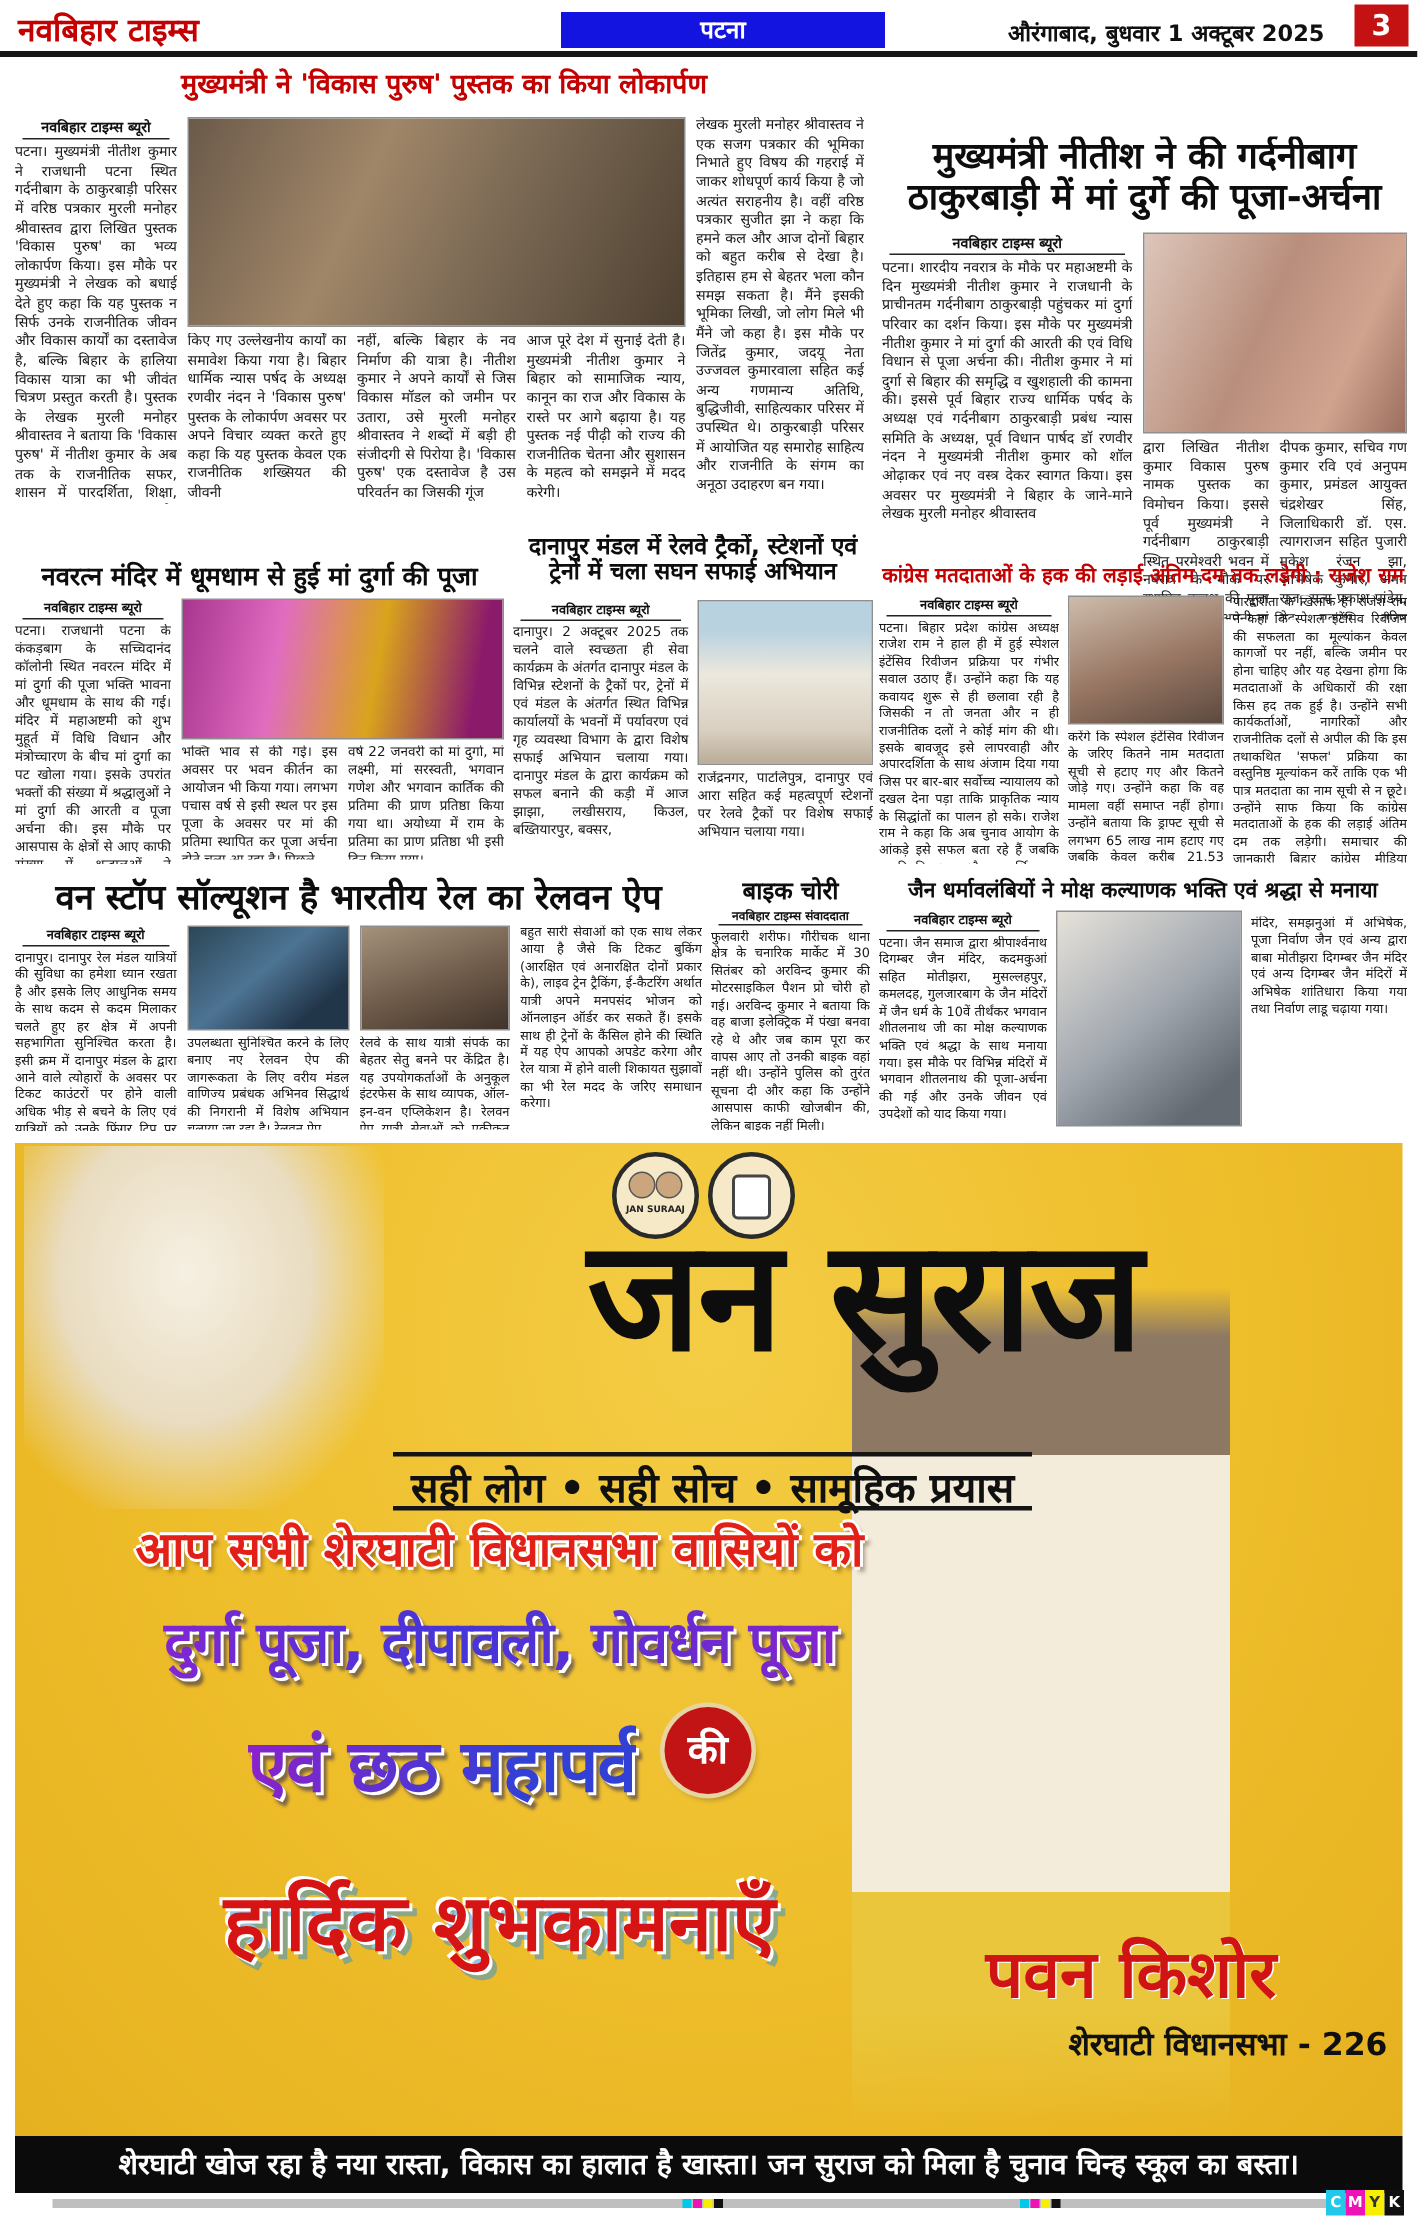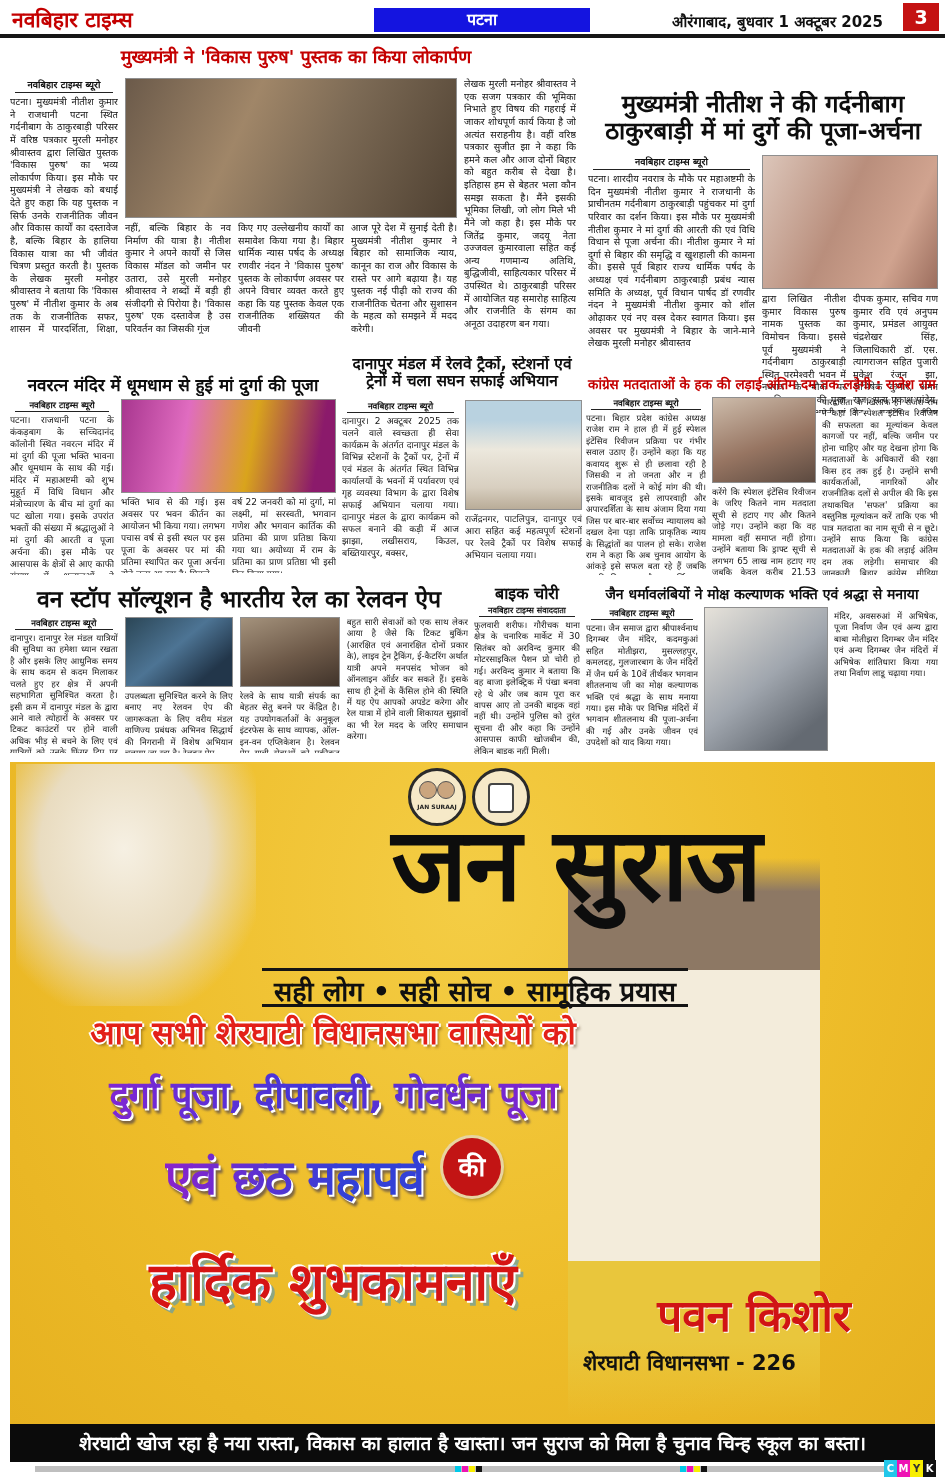--- a/index.html
+++ b/index.html
@@ -54,21 +54,21 @@
             filter:drop-shadow(2px 2px 0 #ffffff) drop-shadow(2px 3px 1px rgba(20,20,90,.5));
             display:inline-block;vertical-align:middle;}
   .ad-badge{display:inline-block;vertical-align:middle;width:58px;height:58px;border-radius:50%;
             background:#c21414;color:#fff;font-size:26px;font-weight:bold;line-height:58px;text-align:center;
             margin-left:14px;box-shadow:0 0 0 3px #e8d4a0,2px 3px 4px rgba(0,0,0,.4);}
   .ad-line4{font-size:52px;font-weight:bold;color:#d61414;margin:36px 0 0 0;
             text-shadow:2px 2px 0 #ffffff,5px 5px 0 rgba(60,150,205,.55),-2px -2px 0 #ffffff;}
   .ad-presenter-label{left:718px;top:492px;width:218px;text-align:center;font-size:23px;font-weight:bold;color:#101010;}
   .ad-presenter-name{left:553px;top:522px;width:382px;text-align:center;font-size:44px;font-weight:bold;color:#d01414;
                      text-shadow:1px 1px 0 #fff;}
-  .ad-constituency{left:573px;top:586px;width:342px;text-align:left;font-size:21px;font-weight:bold;color:#101010;}
+  .ad-constituency{left:573px;top:586px;width:342px;text-align:right;font-size:21px;font-weight:bold;color:#101010;}
   .ad-photo-left{left:6px;top:2px;width:240px;height:242px;
       background:radial-gradient(ellipse at 45% 35%,#f6f0e3 0%,#e9dcc0 45%,rgba(238,189,42,0) 78%);}
   .ad-photo-right{left:558px;top:96px;width:252px;height:560px;
       background:linear-gradient(180deg,rgba(238,189,42,0) 0%,#8d7864 6% 20%,#f3ecdb 20% 72%,#e9c63c 72% 86%,rgba(238,189,42,0) 100%);}
   .ad-logo{width:58px;height:58px;border-radius:50%;background:#f6e9c8;border:3px solid #2a2a2a;
            box-sizing:border-box;text-align:center;overflow:hidden;}
   .ad-logo small{font-size:6px;font-weight:bold;color:#222;display:block;margin-top:40px;}
   .logo-face{width:16px;height:16px;border-radius:50%;background:#caa57e;display:inline-block;margin-top:10px;border:1px solid #555;}
   .logo-bag{width:22px;height:26px;background:#fff;border:2px solid #444;border-radius:4px;display:inline-block;margin-top:12px;}
   
@@ -93,22 +93,22 @@
   <section class="art" style="left:10px;top:40px;width:572px;height:330px;">
     <h1 class="hl hl-red" style="font-size:18px;height:34px;line-height:34px;">मुख्यमंत्री ने 'विकास पुरुष' पुस्तक का किया लोकार्पण</h1>
     <div class="flex" style="gap:7px;margin-top:4px;height:258px;">
       <div style="width:108px;">
         <div class="byline">नवबिहार टाइम्स ब्यूरो</div>
         <p class="body" style="height:240px;">पटना। मुख्यमंत्री नीतीश कुमार ने राजधानी पटना स्थित गर्दनीबाग के ठाकुरबाड़ी परिसर में वरिष्ठ पत्रकार मुरली मनोहर श्रीवास्तव द्वारा लिखित पुस्तक 'विकास पुरुष' का भव्य लोकार्पण किया। इस मौके पर मुख्यमंत्री ने लेखक को बधाई देते हुए कहा कि यह पुस्तक न सिर्फ उनके राजनीतिक जीवन और विकास कार्यों का दस्तावेज है, बल्कि बिहार के हालिया विकास यात्रा का भी जीवंत चित्रण प्रस्तुत करती है। पुस्तक के लेखक मुरली मनोहर श्रीवास्तव ने बताया कि 'विकास पुरुष' में नीतीश कुमार के अब तक के राजनीतिक सफर, शासन में पारदर्शिता, शिक्षा, स्वास्थ्य, कानून-व्यवस्था और आधारभूत संरचना जैसे क्षेत्रों में</p>
       </div>
       <div style="width:332px;">
         <div class="photo ph-book" style="width:332px;height:140px;"></div>
         <div class="flex" style="gap:7px;margin-top:4px;">
+          <p class="body" style="width:106px;height:112px;">किए गए उल्लेखनीय कार्यों का समावेश किया गया है। बिहार धार्मिक न्यास पर्षद के अध्यक्ष रणवीर नंदन ने 'विकास पुरुष' पुस्तक के लोकार्पण अवसर पर अपने विचार व्यक्त करते हुए कहा कि यह पुस्तक केवल एक राजनीतिक शख्सियत की जीवनी</p>
           <p class="body" style="width:106px;height:112px;">नहीं, बल्कि बिहार के नव निर्माण की यात्रा है। नीतीश कुमार ने अपने कार्यों से जिस विकास मॉडल को जमीन पर उतारा, उसे मुरली मनोहर श्रीवास्तव ने शब्दों में बड़ी ही संजीदगी से पिरोया है। 'विकास पुरुष' एक दस्तावेज है उस परिवर्तन का जिसकी गूंज</p>
-          <p class="body" style="width:106px;height:112px;">किए गए उल्लेखनीय कार्यों का समावेश किया गया है। बिहार धार्मिक न्यास पर्षद के अध्यक्ष रणवीर नंदन ने 'विकास पुरुष' पुस्तक के लोकार्पण अवसर पर अपने विचार व्यक्त करते हुए कहा कि यह पुस्तक केवल एक राजनीतिक शख्सियत की जीवनी</p>
           <p class="body" style="width:106px;height:112px;">आज पूरे देश में सुनाई देती है। मुख्यमंत्री नीतीश कुमार ने बिहार को सामाजिक न्याय, कानून का राज और विकास के रास्ते पर आगे बढ़ाया है। यह पुस्तक नई पीढ़ी को राज्य की राजनीतिक चेतना और सुशासन के महत्व को समझने में मदद करेगी।</p>
         </div>
       </div>
       <p class="body" style="width:112px;height:256px;">लेखक मुरली मनोहर श्रीवास्तव ने एक सजग पत्रकार की भूमिका निभाते हुए विषय की गहराई में जाकर शोधपूर्ण कार्य किया है जो अत्यंत सराहनीय है। वहीं वरिष्ठ पत्रकार सुजीत झा ने कहा कि हमने कल और आज दोनों बिहार को बहुत करीब से देखा है। इतिहास हम से बेहतर भला कौन समझ सकता है। मैंने इसकी भूमिका लिखी, जो लोग मिले भी मैंने जो कहा है। इस मौके पर जितेंद्र कुमार, जदयू नेता उज्जवल कुमारवाला सहित कई अन्य गणमान्य अतिथि, बुद्धिजीवी, साहित्यकार परिसर में उपस्थित थे। ठाकुरबाड़ी परिसर में आयोजित यह समारोह साहित्य और राजनीति के संगम का अनूठा उदाहरण बन गया।</p>
     </div>
   </section>
 
   <section class="art" style="left:588px;top:44px;width:350px;height:330px;margin-top:47px;">
     <h2 class="hl hl-wrap" style="font-size:24px;height:58px;">मुख्यमंत्री नीतीश ने की गर्दनीबाग ठाकुरबाड़ी में मां दुर्गे की पूजा-अर्चना</h2>
     <div class="flex" style="gap:7px;margin-top:6px;height:262px;">
@@ -199,21 +199,21 @@
 
   <section class="art" style="left:586px;top:584px;width:352px;height:174px;">
     <h2 class="hl" style="font-size:14px;height:20px;line-height:20px;">जैन धर्मावलंबियों ने मोक्ष कल्याणक भक्ति एवं श्रद्धा से मनाया</h2>
     <div class="flex" style="gap:6px;margin-top:3px;height:148px;">
       <div style="width:112px;">
         <div class="byline" style="font-size:8.5px;">नवबिहार टाइम्स ब्यूरो</div>
         <p class="body" style="height:130px;font-size:8.6px;">पटना। जैन समाज द्वारा श्रीपार्श्वनाथ दिगम्बर जैन मंदिर, कदमकुआं सहित मोतीझरा, मुसल्लहपुर, कमलदह, गुलजारबाग के जैन मंदिरों में जैन धर्म के 10वें तीर्थंकर भगवान शीतलनाथ जी का मोक्ष कल्याणक भक्ति एवं श्रद्धा के साथ मनाया गया। इस मौके पर विभिन्न मंदिरों में भगवान शीतलनाथ की पूजा-अर्चना की गई और उनके जीवन एवं उपदेशों को याद किया गया।</p>
       </div>
       <div class="photo ph-jain" style="width:124px;height:144px;"></div>
       <div style="width:104px;">
-        <p class="body" style="height:72px;margin-top:4px;font-size:8.6px;">मंदिर, अवसरुआं में अभिषेक, पूजा निर्वाण जैन एवं अन्य द्वारा बाबा मोतीझरा दिगम्बर जैन मंदिर एवं अन्य दिगम्बर जैन मंदिरों में अभिषेक शांतिधारा किया गया तथा निर्वाण लाडू चढ़ाया गया।</p>
+        <p class="body" style="height:72px;margin-top:4px;font-size:8.6px;">मंदिर, समझनुआं में अभिषेक, पूजा निर्वाण जैन एवं अन्य द्वारा बाबा मोतीझरा दिगम्बर जैन मंदिर एवं अन्य दिगम्बर जैन मंदिरों में अभिषेक शांतिधारा किया गया तथा निर्वाण लाडू चढ़ाया गया।</p>
       </div>
     </div>
   </section>
 
   <section class="abs ad">
     <div class="abs ad-photo-left"></div>
     <div class="abs ad-photo-right"></div>
 
     <div class="abs ad-logo" style="left:398px;top:6px;">
       <span class="logo-face"></span><span class="logo-face"></span>

